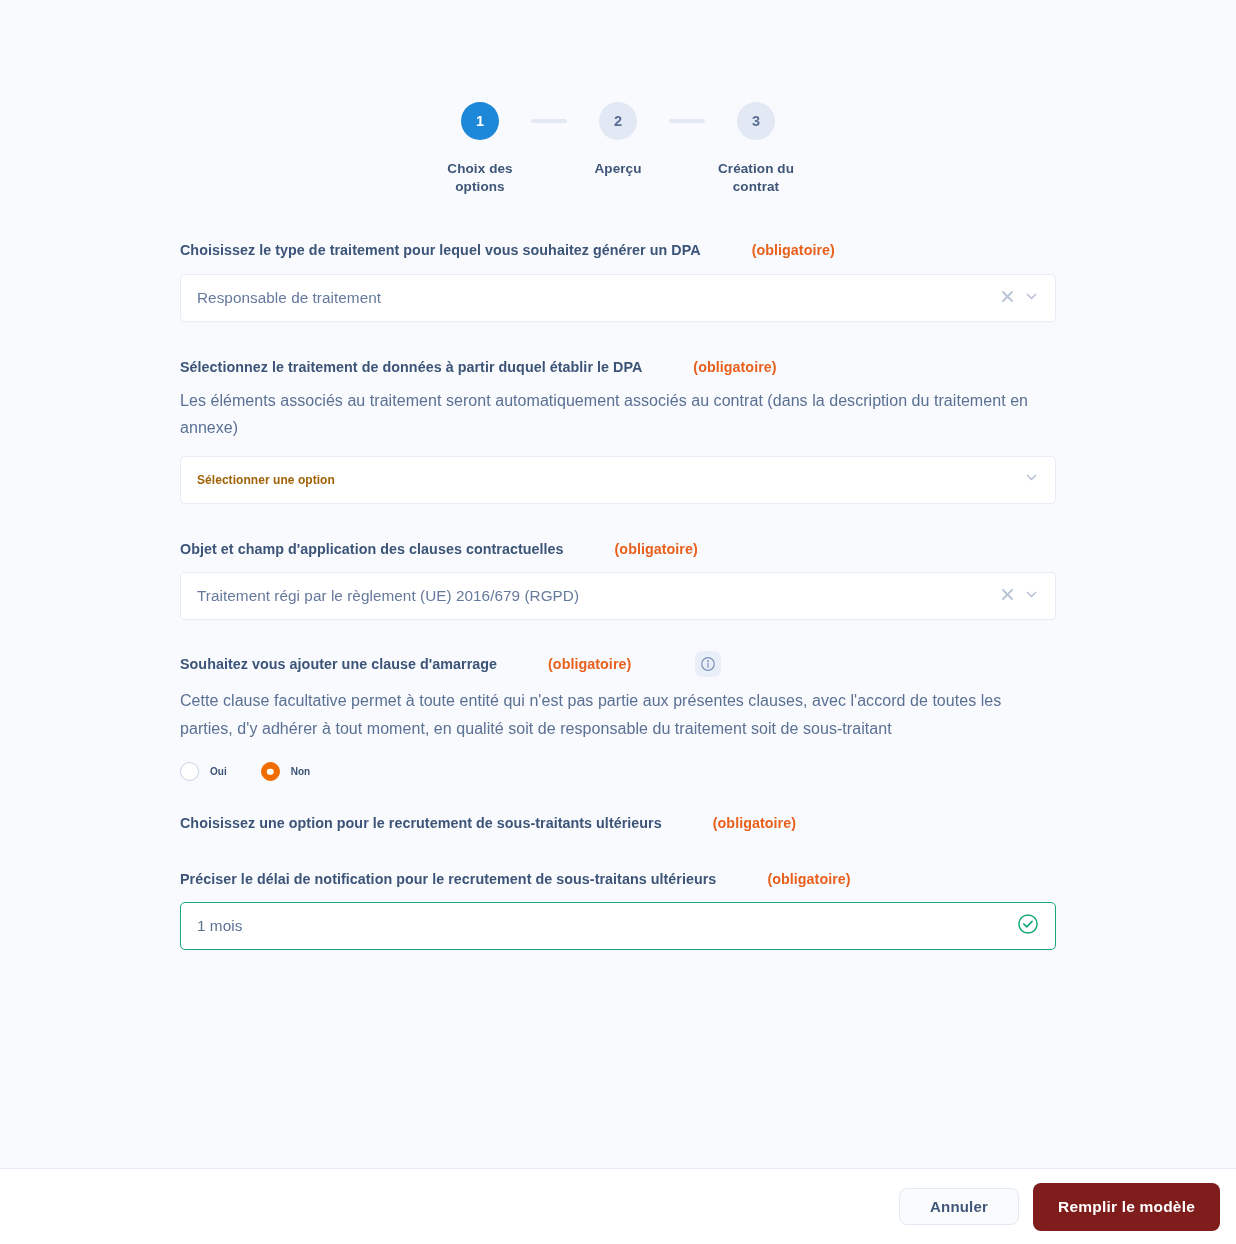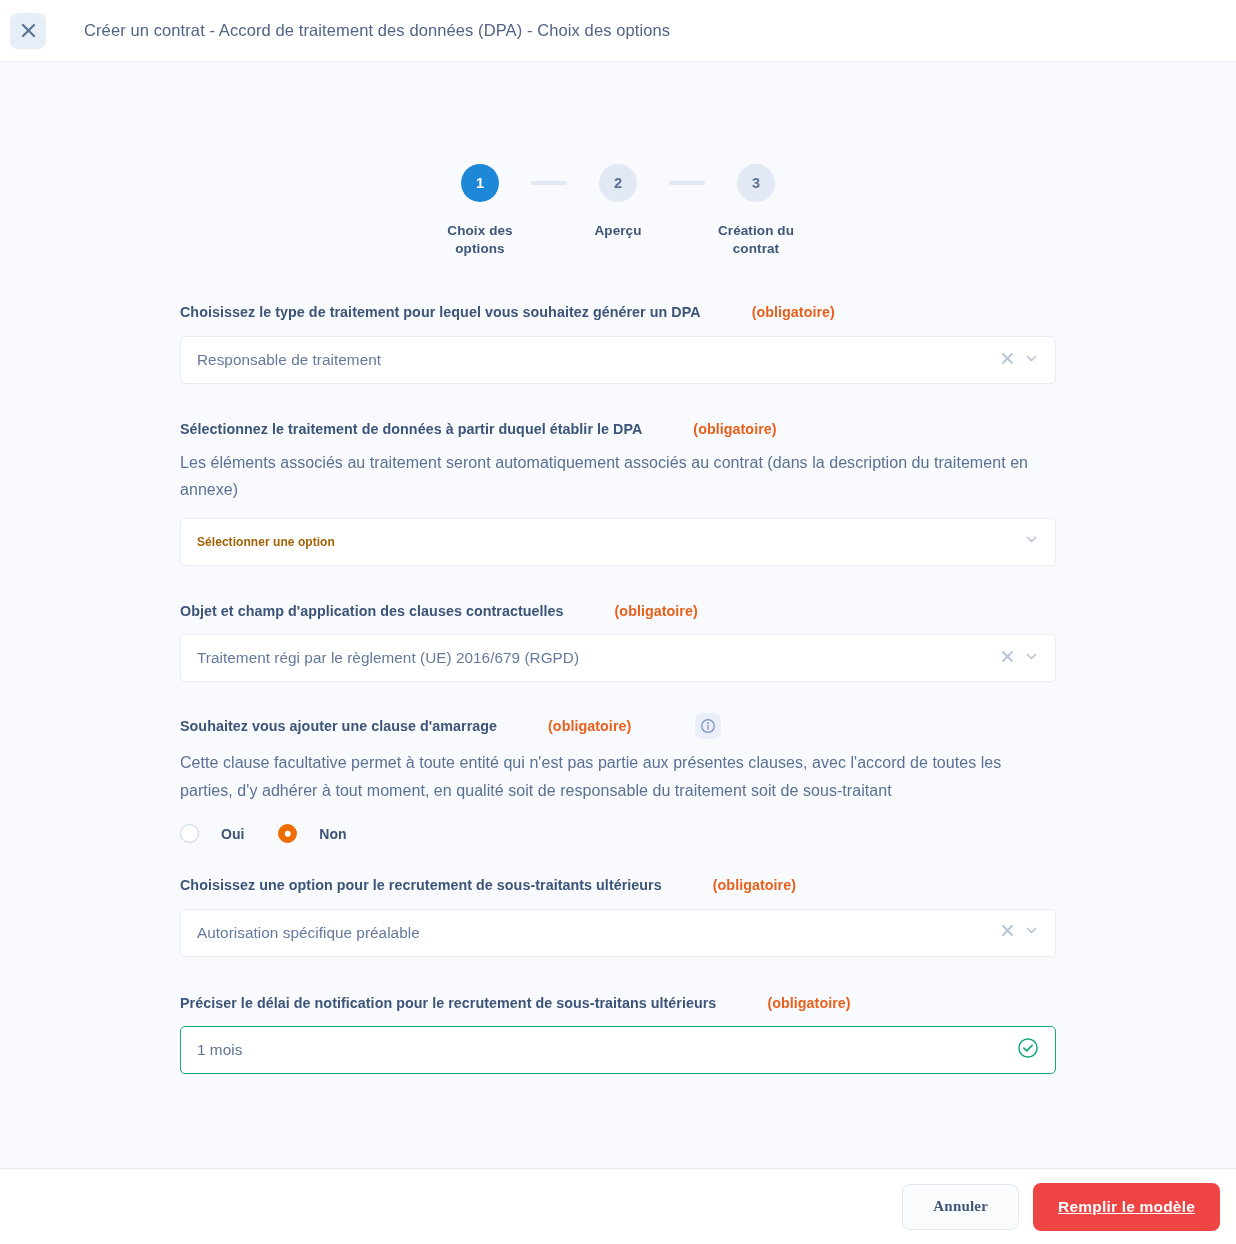--- a/index.html
+++ b/index.html
@@ -249,22 +249,22 @@
     position: absolute;
     left: 50%;
     top: 50%;
     transform: translate(-50%, -50%);
     width: 6.5px;
     height: 6.5px;
     border-radius: 50%;
     background: #ffffff;
   }
   .radio-label {
-    margin-left: 22px;
-    font-size: 14px;
+    margin-left: 11px;
+    font-size: 10px;
     font-weight: 700;
     color: #3c5478;
   }
 
   
   .g1 { margin-bottom: 36px; }
   .g2 { margin-bottom: 36px; }
   .g3 { margin-bottom: 31px; }
   .g4 { margin-bottom: 33px; }
   .g5 { margin-bottom: 37px; }
@@ -288,50 +288,38 @@
     cursor: pointer;
     font-weight: 700;
     letter-spacing: 0.2px;
     border: 1px solid transparent;
   }
 
   .btn-cancel {
     background: #fafbfd;
     border: 1px solid #e3e9f2;
     color: #41577a;
-    height: 46px;
+    height: 37px;
     padding: 0 30px;
     font-size: 15px;
-    font-family: Liberation Serif, serif;
   }
 
   .btn-primary {
-    background: #ef4444;
+    background: #7f1d1d;
     color: #ffffff;
     height: 48px;
     padding: 0 24px;
     font-size: 15.5px;
-    text-decoration: underline;
   }
 </style>
 </head>
 <body>
 
 <div class="app">
 
-  <div class="header">
-    <button class="close-btn">
-      <span>
-        <svg width="15" height="15" viewBox="0 0 15 15" aria-hidden="true">
-          <path d="M2 2 L13 13 M13 2 L2 13" stroke="#5c7493" stroke-width="2.2" stroke-linecap="round"></path>
-        </svg>
-      </span>
-    </button>
-    <div class="header-title">Créer un contrat - Accord de traitement des données (DPA) - Choix des options</div>
-  </div>
 
   <div class="body">
 
     <div class="stepper">
       <div class="step active">
         <div class="step-circle">1</div>
         <div class="step-label">Choix des options</div>
       </div>
       <div class="step-connector"></div>
       <div class="step">
@@ -432,35 +420,20 @@
             <span class="radio-label">Non</span>
           </div>
         </div>
       </div>
 
       <div class="field-group g5">
         <div class="field-label">
           <span>Choisissez une option pour le recrutement de sous-traitants ultérieurs</span>
           <span class="req">(obligatoire)</span>
         </div>
-        <div class="control">
-          <div class="value">Autorisation spécifique préalable</div>
-          <div class="adornments">
-            <span class="clear-icon">
-              <svg width="15" height="15" viewBox="0 0 15 15" aria-hidden="true">
-                <path d="M3 3 L12 12 M12 3 L3 12" stroke="#b9c4d6" stroke-width="1.9" stroke-linecap="round"></path>
-              </svg>
-            </span>
-            <span class="chevron-icon">
-              <svg width="15" height="15" viewBox="0 0 15 15" aria-hidden="true">
-                <path d="M3.5 5.5 L7.5 9.5 L11.5 5.5" stroke="#b9c4d6" stroke-width="1.7" fill="none" stroke-linecap="round" stroke-linejoin="round"></path>
-              </svg>
-            </span>
-          </div>
-        </div>
       </div>
 
       <div class="field-group">
         <div class="field-label">
           <span>Préciser le délai de notification pour le recrutement de sous-traitans ultérieurs</span>
           <span class="req">(obligatoire)</span>
         </div>
         <div class="control text-input">
           <div class="value">1 mois</div>
           <div class="adornments">

